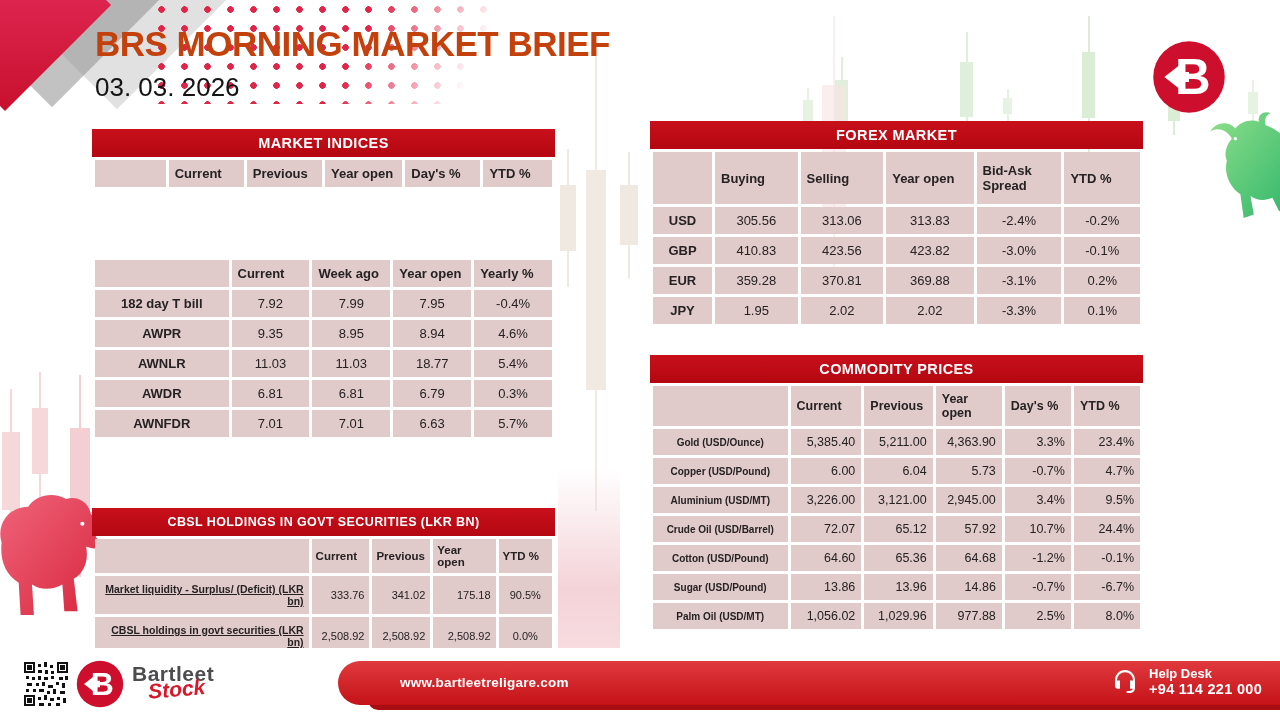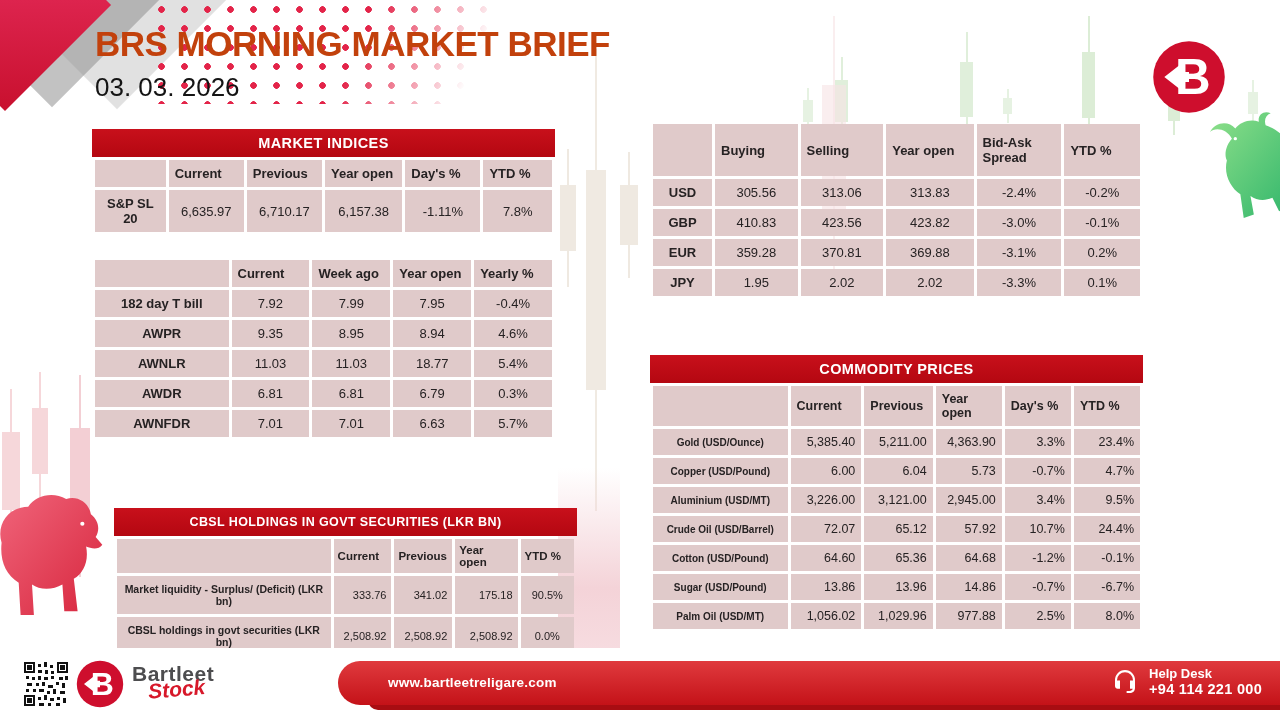--- a/index.html
+++ b/index.html
@@ -37,24 +37,24 @@
   
   .board { position:absolute; z-index:3; }
   .band { background:linear-gradient(#C8101B,#B40711); color:#fff; font-weight:bold;
     text-align:center; letter-spacing:.4px; font-size:14.5px;
     height:28px; line-height:28px; }
   table { border-collapse:separate; border-spacing:3px; width:100%; table-layout:fixed;
     margin-top:0; }
   th,td { background:#E0CACA; font-size:13px; padding:6px 6px; vertical-align:middle; }
   th { font-weight:bold; text-align:left; }
   td.lab { font-weight:bold; }
-  .c { text-align:center; } .r { text-align:right; } .l { text-align:center; }
+  .c { text-align:center; } .r { text-align:right; } .l { text-align:right;text-decoration:underline; }
   .t-ind  { left:92px;  top:129px; width:463px; }
   .t-rates{ left:92px;  top:257px; width:463px; }
-  .t-cbsl { left:92px;  top:508px; width:463px;margin-left:22px; }
+  .t-cbsl { left:92px;  top:508px; width:463px; }
   .t-fx   { left:650px; top:121px; width:493px; }
   .t-com  { left:650px; top:355px; width:493px; }
   .t-fx thead th { height:52px; }
   .t-cbsl .band { font-size:12.5px; }
   .t-cbsl th { font-size:11.5px; padding:5px 4px; }
   .t-cbsl td { font-size:11px; padding:7px 5px; }
   .t-cbsl td.lab { font-size:10.5px; }
   .t-com td, .t-com th { font-size:12.5px; }
   .t-com td.lab { font-size:10px; }
   
@@ -64,21 +64,21 @@
   .brand-logo-foot { position:absolute; left:76px; top:12px; width:48px; height:48px; }
   .brand-text { position:absolute; left:132px; top:15px; line-height:1; }
   .brand-name { font-size:21px; font-weight:bold; color:#4D4D4F; letter-spacing:.5px; }
   .brand-sub  { display:block; margin:-6px 0 0 16px; transform:rotate(-5deg);
     font-size:21px; font-weight:bold; font-style:italic; color:#D7182A; }
   .foot-bar { position:absolute; left:338px; right:0; top:13px; height:44px;
     background:linear-gradient(#E03A3E,#C41218);
     border-radius:34px 0 0 34px; }
   .foot-bar::after { content:""; position:absolute; left:30px; right:0; bottom:-5px;
     height:10px; background:#A80D12; border-radius:0 0 0 20px; z-index:-1; }
-  .website { position:absolute; left:50px; top:14px; color:#fff; font-size:13.5px;
+  .website { position:absolute; left:62px; top:14px; color:#fff; font-size:13.5px;
     font-weight:bold; letter-spacing:.2px; text-decoration:none; }
   .helpdesk { position:absolute; right:18px; top:5px; display:flex; align-items:center; gap:9px;
     color:#fff; }
   .helpdesk .hd1 { font-size:13px; font-weight:bold; }
   .helpdesk .hd2 { font-size:14.5px; font-weight:bold; letter-spacing:.3px; }
   .headset { width:30px; height:30px; }
 </style>
 </head>
 <body>
 
@@ -148,28 +148,20 @@
         <tr>
       <th></th>
       <th>Current</th>
       <th>Previous</th>
       <th>Year open</th>
       <th>Day's %</th>
       <th>YTD %</th>
     </tr>
       </thead>
     <tbody>
-      <tr>
-        <td class="lab c">S&amp;P SL 20</td>
-        <td class="c">6,635.97</td>
-        <td class="c">6,710.17</td>
-        <td class="c">6,157.38</td>
-        <td class="c">-1.11%</td>
-        <td class="c">7.8%</td>
-      </tr>
     </tbody>
   </table>
 </div>
 
 <div class="board t-rates">
   <table>
     <colgroup>
         <col style="width:30%">
         <col style="width:17.5%">
         <col style="width:17.5%">
@@ -257,20 +249,21 @@
         <td class="r">2,508.92</td>
         <td class="r">2,508.92</td>
         <td class="r">2,508.92</td>
         <td class="c">0.0%</td>
       </tr>
     </tbody>
   </table>
 </div>
 
 <div class="board t-fx">
+  <div class="band">FOREX MARKET</div>
   <table>
     <colgroup>
         <col style="width:12.5%">
         <col style="width:17.5%">
         <col style="width:17.5%">
         <col style="width:18.5%">
         <col style="width:18%">
         <col style="width:16%">
       </colgroup>
     <thead>

